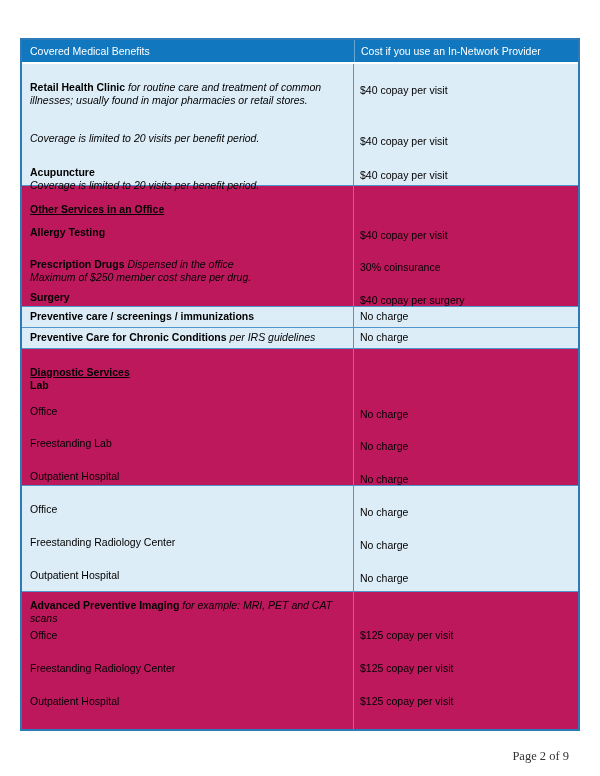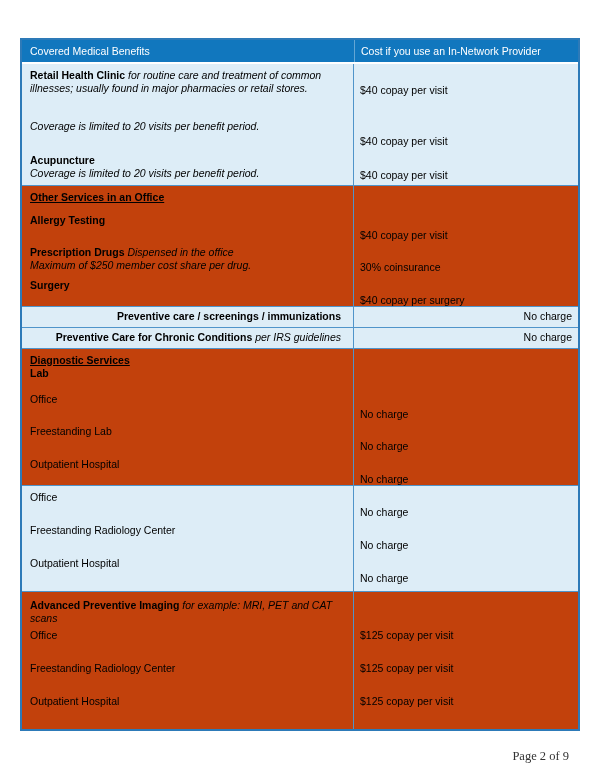--- a/index.html
+++ b/index.html
@@ -25,42 +25,42 @@
     align-items: center;
     background: var(--header_bg, #1177be);
     color: var(--header_text, #ffffff);
     font-weight: normal;
     font-size: 10.5px;
   }
   .thead .th1 { padding-left: 8px; }
   .thead .th2 { padding-left: 6px; border-left: 1px solid rgba(255,255,255,0.35); height: 100%; display: flex; align-items: center; }
   .sect { box-sizing: border-box; }
   .sect.tint { background: var(--tint_bg, #ddedf7); }
-  .sect.plain { background: #c2410c; }
+  .sect.plain { background: #be185d; }
   .sect.bt { border-top: 1px solid var(--border, #4f94ca); }
   .sect.wt { border-top: 2px solid #ffffff; }
   .row {
     display: grid;
     grid-template-columns: 332px 1fr;
     box-sizing: border-box;
   }
   .c1 {
     border-right: 1px solid var(--border, #4f94ca);
-    padding: 5px 12px 0 8px;
+    padding: 17px 12px 0 8px;
     box-sizing: border-box;
     font-size: 10.5px;
     line-height: 13px;
   }
   .c2 {
     padding: 20px 6px 0 6px;
     box-sizing: border-box;
     font-size: 10.5px;
     line-height: 13px;
   }
-  .row.center .c1, .row.center .c2 { padding-top: 3px; text-align: right; }
+  .row.center .c1, .row.center .c2 { padding-top: 3px; }
   .bold { font-weight: bold; }
   .ital { font-style: italic; }
   .und  { text-decoration: underline; }
   .page-footer {
     position: absolute;
     top: 749px;
     right: 31px;
     font-family: "Liberation Serif", serif;
     font-size: 12.5px;
     color: #333333;

